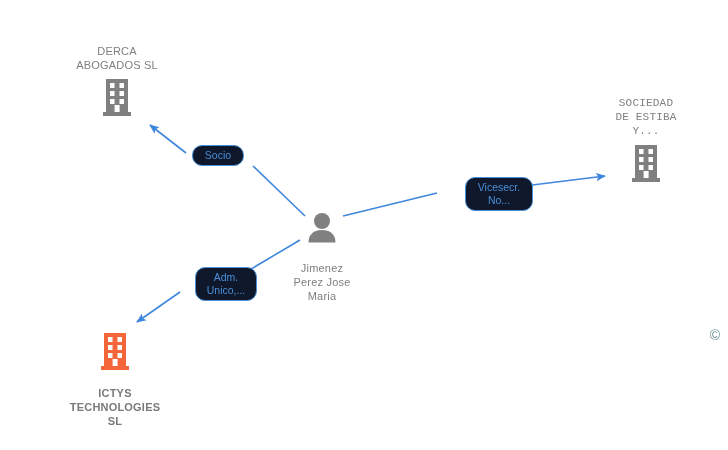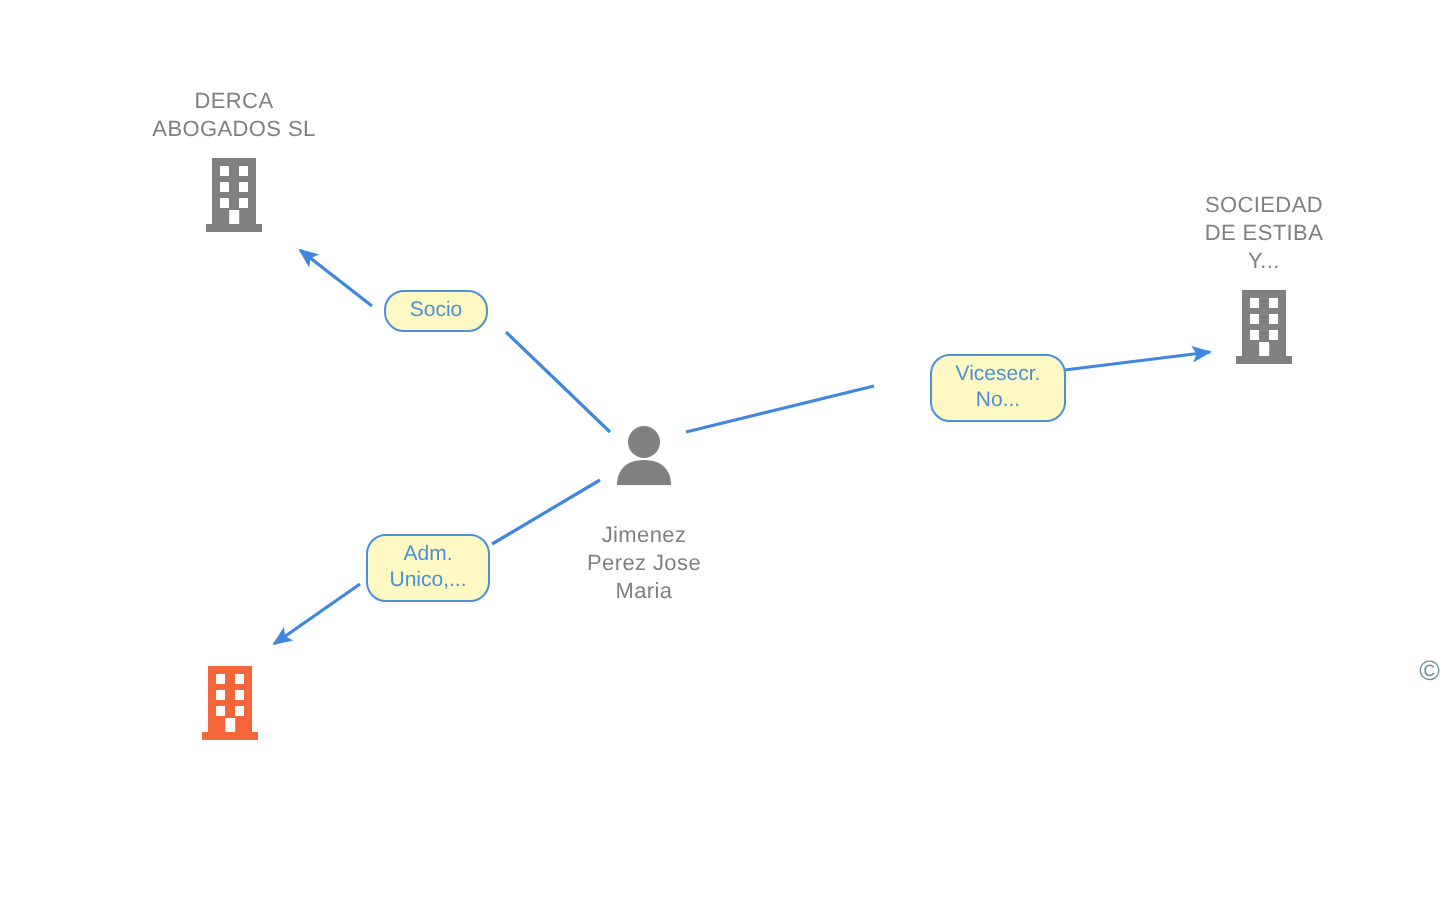--- a/index.html
+++ b/index.html
@@ -58,21 +58,21 @@
   .node.label-top .node-label { order: 0; margin-bottom: 4px; }
   .node.label-top .node-icon  { order: 1; }
   
   .node.label-bottom .node-icon  { order: 0; }
   .node.label-bottom .node-label { order: 1; margin-top: 14px; }
 
   
   .edge-label {
     position: absolute;
     box-sizing: border-box;
-    background: #fef9c3;
+    background: #0f172a;
     border: 1px solid #4a90d9;
     border-radius: 10px;
     color: #4a8fd8;
     font-size: 10.5px;
     line-height: 13px;
     text-align: center;
     padding: 3px 6px;
     white-space: pre-line;
   }
 
@@ -145,21 +145,21 @@
         <rect x="22.5" y="7" width="4.5" height="5" fill="#ffffff"></rect>
         <rect x="13" y="15" width="4.5" height="5" fill="#ffffff"></rect>
         <rect x="22.5" y="15" width="4.5" height="5" fill="#ffffff"></rect>
         <rect x="13" y="23" width="4.5" height="5" fill="#ffffff"></rect>
         <rect x="22.5" y="23" width="4.5" height="5" fill="#ffffff"></rect>
         <rect x="17.6" y="29" width="5" height="7" fill="#ffffff"></rect>
       </svg>
     </span>
   </div>
 
-  <div class="node company-node label-top" style="left:557px; top:96px;">
+  <div class="node company-node label-top" style="left:571px; top:96px;font-family:Liberation Mono, monospace;">
     <span class="node-label">SOCIEDAD
 DE ESTIBA
 Y...</span>
     <span class="node-icon">
       <svg width="40" height="42" viewBox="0 0 40 42" xmlns="http://www.w3.org/2000/svg">
         <rect x="9" y="3" width="22" height="33" fill="#808080"></rect>
         <rect x="6" y="36" width="28" height="4" fill="#808080"></rect>
         <rect x="13" y="7" width="4.5" height="5" fill="#ffffff"></rect>
         <rect x="22.5" y="7" width="4.5" height="5" fill="#ffffff"></rect>
         <rect x="13" y="15" width="4.5" height="5" fill="#ffffff"></rect>
@@ -190,27 +190,30 @@
         <rect x="6" y="36" width="28" height="4" fill="#f4653a"></rect>
         <rect x="13" y="7" width="4.5" height="5" fill="#ffffff"></rect>
         <rect x="22.5" y="7" width="4.5" height="5" fill="#ffffff"></rect>
         <rect x="13" y="15" width="4.5" height="5" fill="#ffffff"></rect>
         <rect x="22.5" y="15" width="4.5" height="5" fill="#ffffff"></rect>
         <rect x="13" y="23" width="4.5" height="5" fill="#ffffff"></rect>
         <rect x="22.5" y="23" width="4.5" height="5" fill="#ffffff"></rect>
         <rect x="17.6" y="29" width="5" height="7" fill="#ffffff"></rect>
       </svg>
     </span>
+    <span class="node-label">ICTYS
+TECHNOLOGIES
+SL</span>
   </div>
 
   <div class="edge-label" style="left:192px; top:145px; width:52px;">Socio</div>
 
   <div class="edge-label" style="left:465px; top:177px; width:68px;">Vicesecr.
 No...</div>
 
-  <div class="edge-label" style="left:183px; top:267px; width:62px;text-align:center;">Adm.
+  <div class="edge-label" style="left:195px; top:267px; width:62px;text-align:center;">Adm.
 Unico,...</div>
 
   <div id="watermark">
     <span class="wm-copy">©</span>
   </div>
 
 </div>
 
 </body></html>

